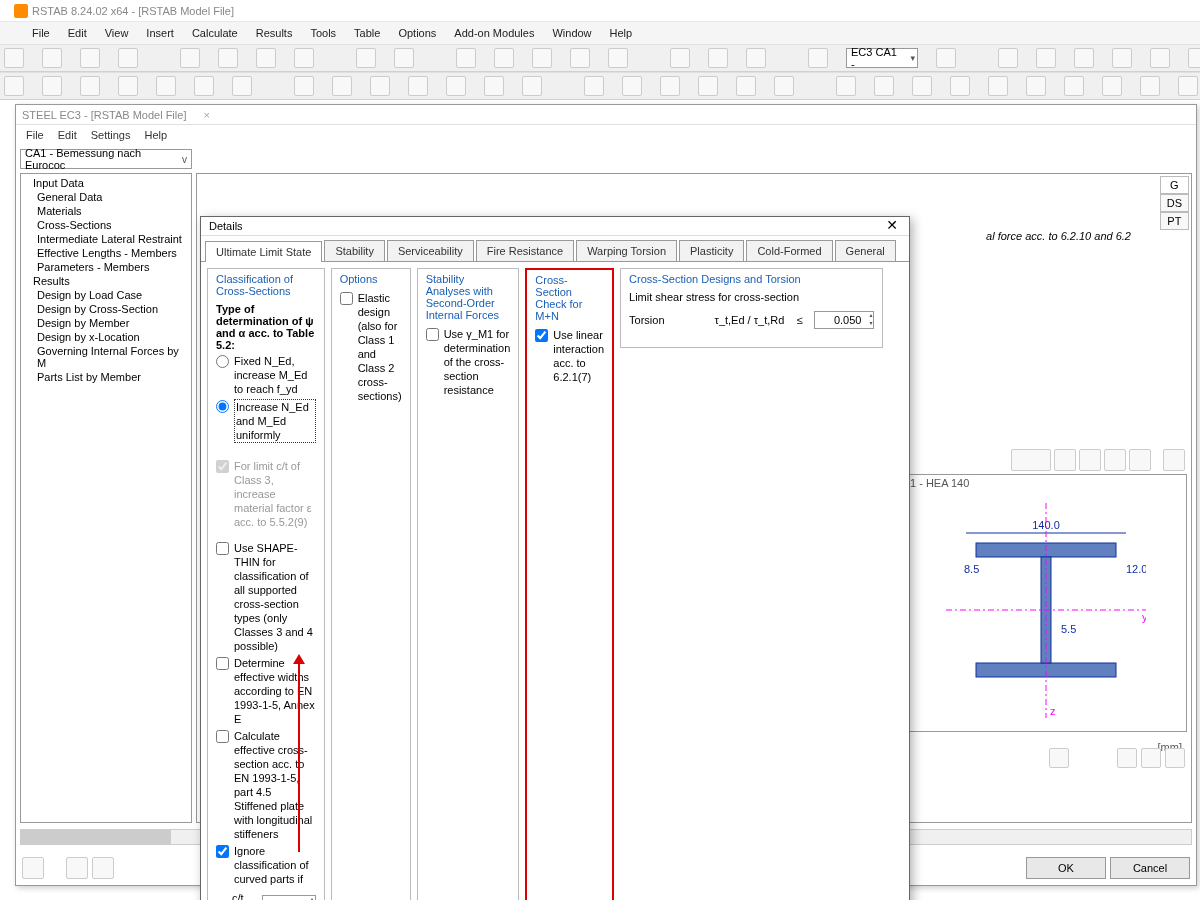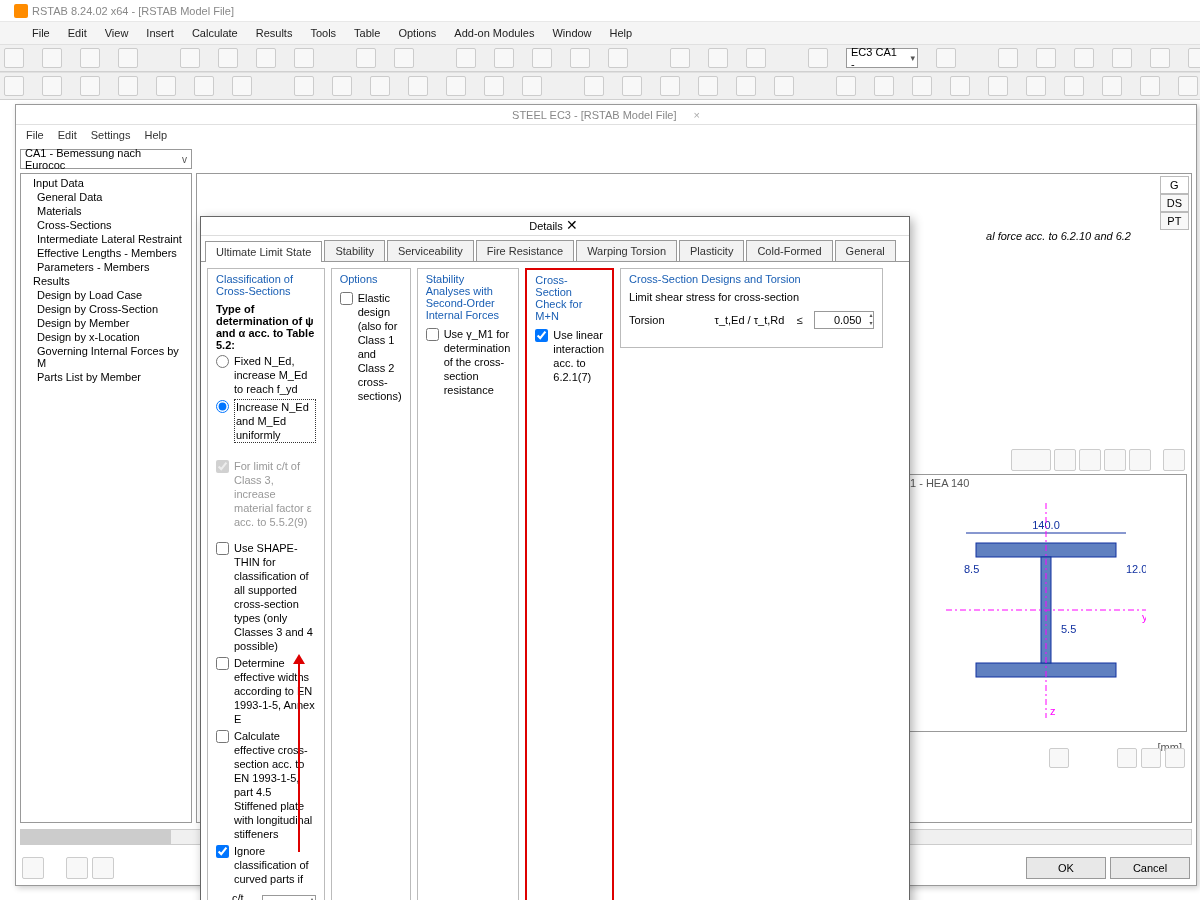--- a/index.html
+++ b/index.html
@@ -9,21 +9,21 @@
   .titlebar .appicon { width: 14px; height: 14px; background: #ff8c00; margin-right: 4px; border-radius: 2px;}
   .menubar { height: 22px; background: #f5f5f5; display: flex; align-items: center; padding: 0 4px; gap: 2px;}
   .menubar .menuitem { padding: 2px 8px; color: #222;}
   .toolbar { height: 28px; background: #f0f0f0; border-top: 1px solid #e0e0e0; border-bottom: 1px solid #d0d0d0; display: flex; align-items: center; padding: 0 4px; gap: 18px; overflow: hidden;}
   .tbtn { width: 20px; height: 20px; background: #f8f8f8; border: 1px solid #ccc; border-radius: 2px; flex-shrink: 0;}
   .tsep { width: 1px; height: 18px; background: #ccc; margin: 0 3px;}
   .toolbar .combo { height: 20px; border: 1px solid #999; background: #fff; padding: 0 14px 0 4px; display: flex; align-items: center; position: relative; font-size: 11px;}
   .toolbar .combo::after { content: "▾"; position: absolute; right: 2px; color: #555; font-size: 9px;}
   .workspace { flex: 1; display: flex; flex-direction: column; position: relative; }
   .secondary-window { position: absolute; left: 15px; right: 3px; top: 4px; bottom: 14px; background: #fff; border: 1px solid #999; box-shadow: 2px 2px 6px rgba(0,0,0,.2); display: flex; flex-direction: column;}
-  .sw-title { height: 20px; background: #fff; display: flex; align-items: center; padding: 0 6px; color: #888; border-bottom: 1px solid #e0e0e0; justify-content: center; gap: 17px;}
+  .sw-title { height: 20px; background: #fff; display: flex; align-items: center; padding: 0 6px; color: #888; border-bottom: 1px solid #e0e0e0; justify-content: flex-start; gap: 17px;}
   .sw-menubar { height: 20px; display: flex; align-items: center; gap: 2px; padding: 0 4px;}
   .sw-menuitem { padding: 2px 6px; color: #333;}
   .sw-body { flex: 1; display: flex; flex-direction: column; padding: 4px; gap: 4px;}
   .case-combo { height: 20px; border: 1px solid #999; display: flex; align-items: center; padding: 0 14px 0 4px; position: relative; width: 172px; background: #fff;}
   .case-combo::after { content: "v"; position: absolute; right: 4px; color: #555; font-size: 10px;}
   .sw-main { flex: 1; display: flex; gap: 4px;}
   .tree { width: 172px; border: 1px solid #999; background: #fff; padding: 2px; overflow: hidden;}
   .tree-node { padding: 1px 0 1px 10px; color: #000;}
   .tree-sub { padding-left: 14px;}
   .tree-item { padding: 1px 0;}
@@ -36,21 +36,21 @@
   .profile-tools { position: absolute; left: 708px; top: 274px; right: 4px; height: 24px; display: flex; gap: 3px; align-items: center; justify-content: flex-end; padding-right: 2px;}
   .profile-tools .tbtn, .sw-bottom .tbtn { width: 22px; height: 22px;}
   .profile-title { position: absolute; left: 4px; top: 2px; color: #555;}
   .mm { position: absolute; right: 4px; bottom: -22px; color: #555;}
   .sw-bottom { display: flex; align-items: center; justify-content: space-between; padding: 6px 2px 2px;}
   .sw-left-btns, .sw-right-btns { display: flex; gap: 4px; align-items: center;}
   .btn { min-width: 80px; height: 22px; background: #e8e8e8; border: 1px solid #999; display: flex; align-items: center; justify-content: center; padding: 0 10px;}
   .btn.disabled { color: #999; background: #f0f0f0;}
   .btn.highlight { border: 2px solid #d00;}
   .dialog { position: absolute; left: 200px; top: 116px; width: 710px; height: 690px; background: #fff; border: 1px solid #666; box-shadow: 3px 3px 10px rgba(0,0,0,.3); display: flex; flex-direction: column; z-index: 10;}
-  .dlg-title { height: 26px; display: flex; align-items: center; justify-content: center; padding: 0 8px; border-bottom: 1px solid #ddd;}
+  .dlg-title { height: 26px; display: flex; align-items: center; justify-content: space-between; padding: 0 8px; border-bottom: 1px solid #ddd;}
   .dlg-close { width: 18px; height: 18px; text-align: center; line-height: 16px; font-size: 14px;}
   .tabbar { display: flex; border-bottom: 1px solid #999; padding: 4px 4px 0;}
   .tab { padding: 4px 10px; border: 1px solid #999; border-bottom: none; margin-right: 2px; background: #f2f2f2; color: #333;}
   .tab.active { background: #fff; font-weight: normal; position: relative; top: 1px;}
   .dlg-body { flex: 1; display: flex; gap: 6px; padding: 6px;}
   .panel { flex: 1; display: flex; flex-direction: row; gap: 6px;}
   .groupbox { border: 1px solid #bbb; padding: 6px 8px 10px;}
   .groupbox.highlight { border: 2px solid #d00;}
   .grouptitle { color: #1a5fb4; margin: -2px 0 6px;}
   .radio, .check { display: flex; align-items: flex-start; gap: 5px; margin: 3px 0; line-height: 14px;}

